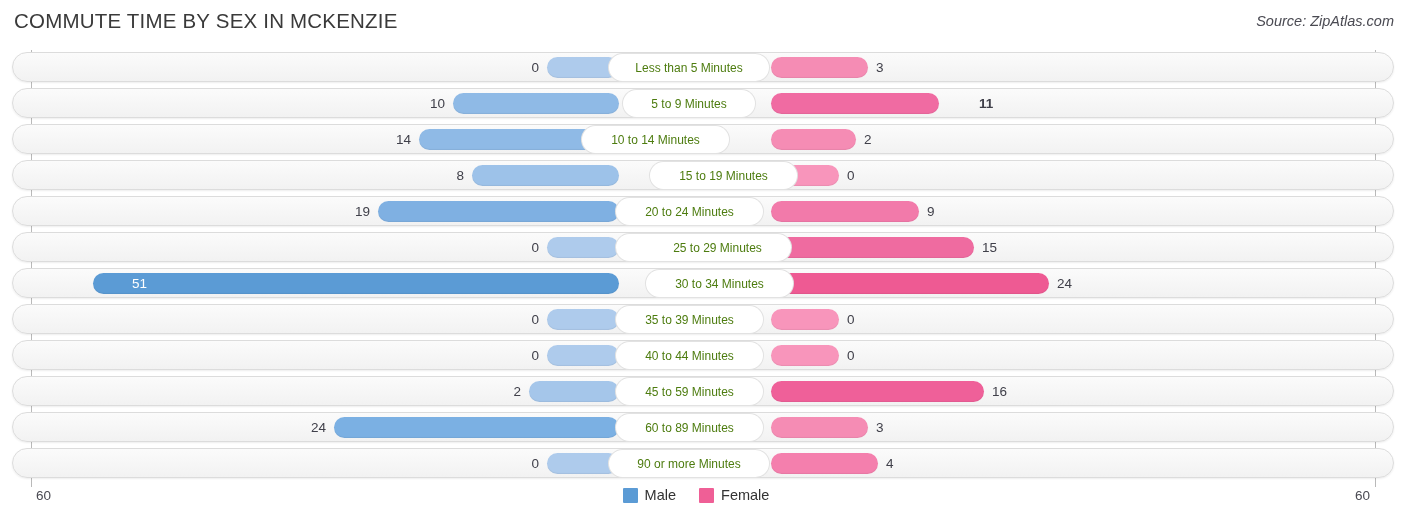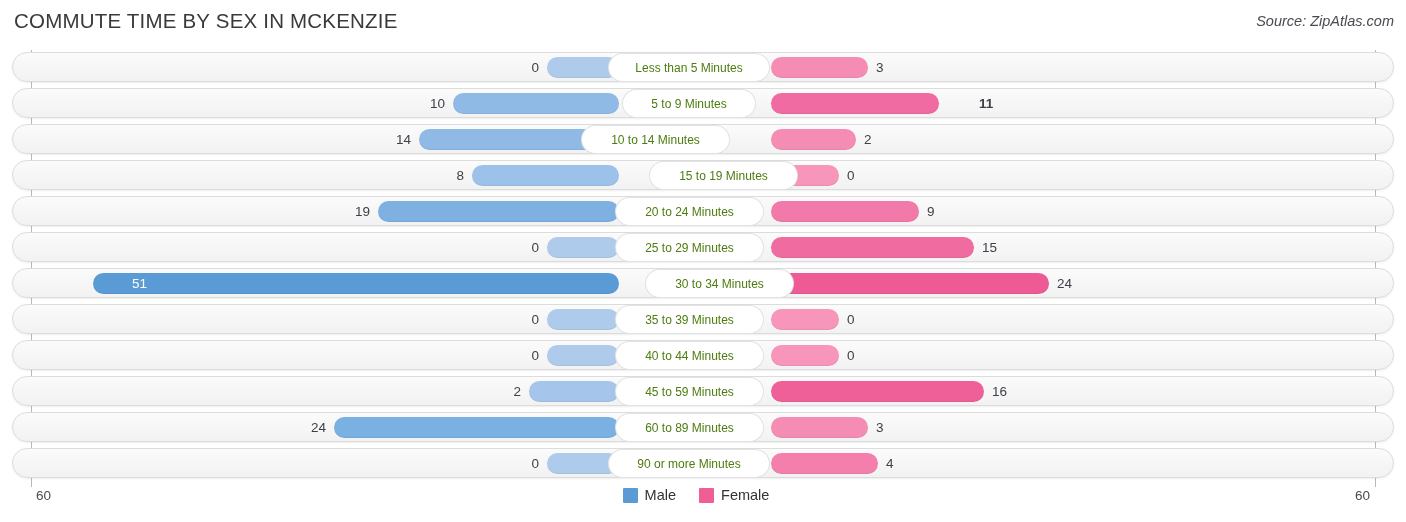--- a/index.html
+++ b/index.html
@@ -207,21 +207,21 @@
       <div class="row">
         <div class="bar bar-male" style="left: 365px; width: 241px; background: rgb(127, 176, 226);"></div>
         <div class="bar bar-female" style="left: 758px; width: 148px; background: rgb(242, 122, 170);"></div>
         <div class="cat-pill" style="left: 603px; width: 147px;">20 to 24 Minutes</div>
         <div class="val val-male" style="left: 311px; width: 46px; text-align: right;">19</div>
         <div class="val val-female" style="left: 914px;">9</div>
       </div>
       <div class="row">
         <div class="bar bar-male" style="left: 534px; width: 72px; background: rgb(174, 203, 236);"></div>
         <div class="bar bar-female" style="left: 758px; width: 203px; background: rgb(239, 107, 160);"></div>
-        <div class="cat-pill" style="left: 603px; width: 147px;">25 to 29 Minutes</div>
+        <div class="cat-pill" style="left: 603px; width: 147px; padding-left: 28px;">25 to 29 Minutes</div>
         <div class="val val-male" style="left: 480px; width: 46px; text-align: right;">0</div>
         <div class="val val-female" style="left: 969px;">15</div>
       </div>
       <div class="row">
         <div class="bar bar-male" style="left: 80px; width: 526px; background: rgb(91, 155, 213);"></div>
         <div class="bar bar-female" style="left: 758px; width: 278px; background: rgb(238, 90, 147);"></div>
         <div class="cat-pill" style="left: 633px; width: 147px;">30 to 34 Minutes</div>
         <div class="val val-male val-inside" style="left: 88px; width: 46px; text-align: right;">51</div>
         <div class="val val-female" style="left: 1044px;">24</div>
       </div>

